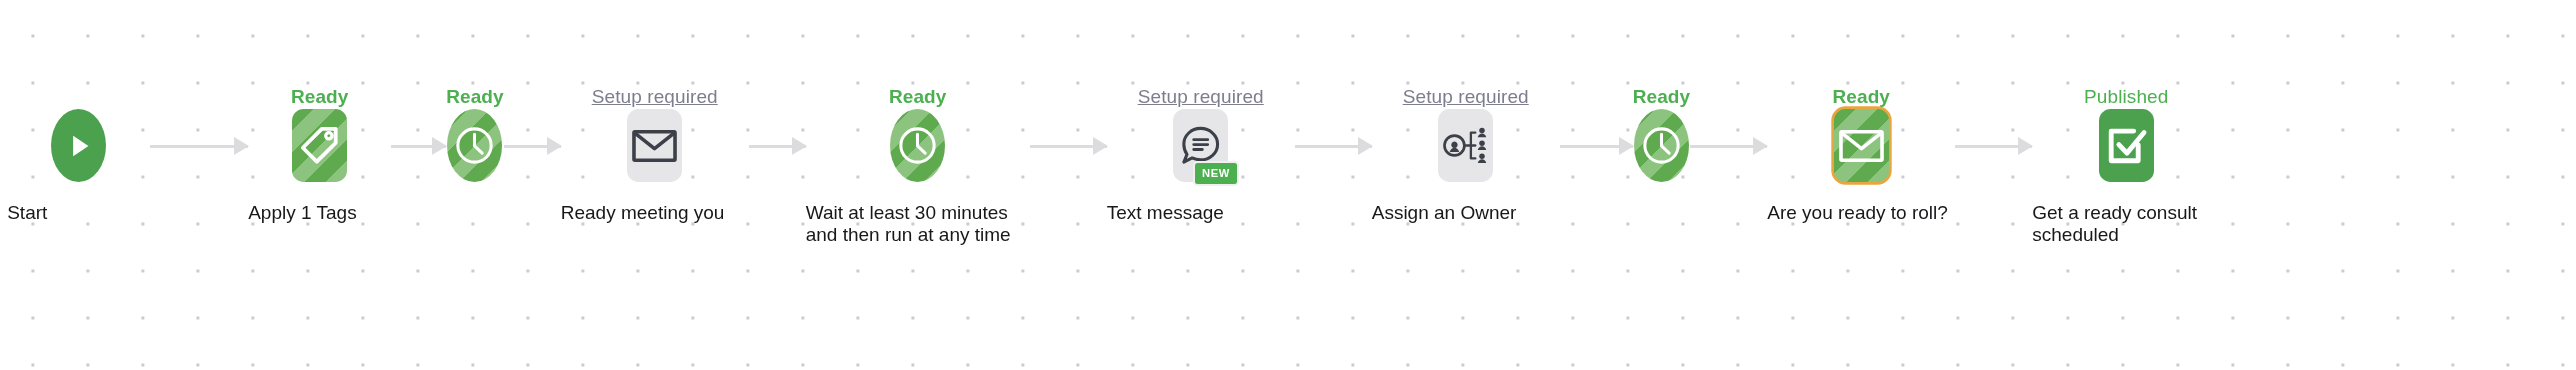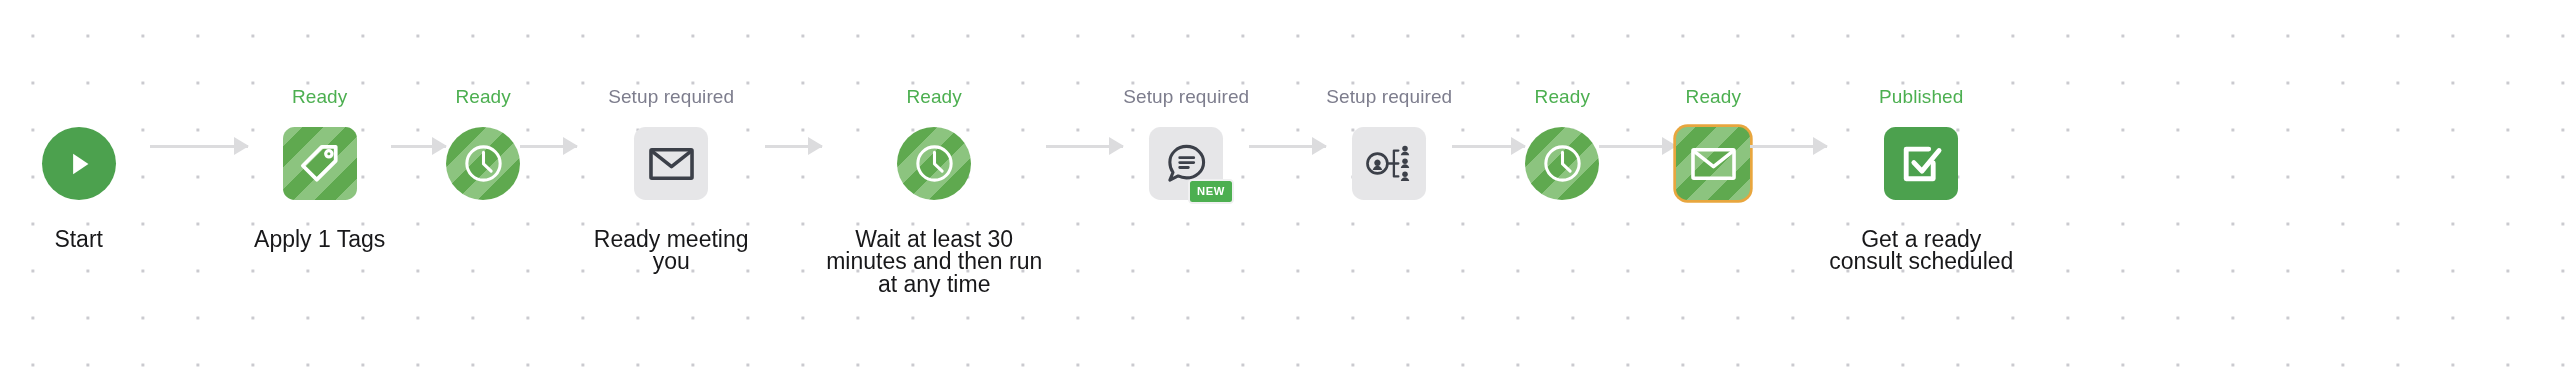--- a/index.html
+++ b/index.html
@@ -49,31 +49,31 @@
     padding-top: 85px;
   }
 
   .status {
     height: 23px;
     line-height: 23px;
     font-size: 19px;
     white-space: nowrap;
     letter-spacing: 0.1px;
   }
-  .status.ready     { color: #4CAF50; }
-  .status.setup     { color: #7d7d8d; }
+  .status.ready     { color: #4CAF50; font-weight: bold; }
+  .status.setup     { color: #7d7d8d; text-decoration: underline; }
   .status.published { color: #4CAF50; text-align: right; }
   .status.none      { color: transparent; }
 
   
   .shape {
     position: relative;
-    width: 74px;
+    width: 55px;
     height: 73px;
-    margin-top: 19px;
+    margin-top: 1px;
     display: flex;
     align-items: center;
     justify-content: center;
     box-sizing: border-box;
   }
   .shape.circle { border-radius: 50%; }
   .shape.square { border-radius: 11.6px; }
 
   
   .fill-solid   { background: #4CA14E; }
@@ -104,25 +104,24 @@
     letter-spacing: 0.5px;
     line-height: 1;
     padding: 4.5px 7.2px 4.5px 7.2px;
     border-radius: 4.5px;
     border: 2.2px solid #f0f0f1;
     white-space: nowrap;
   }
 
   
   .caption {
-    margin-top: 28px;
-    font-size: 23px;
+    margin-top: 20px;
+    font-size: 19px;
     line-height: 22.4px;
     color: #18181a;
-    text-align: center;
     white-space: pre-line;
   }
   .caption.w-narrow { width: 143px; }
   .caption.w-mid    { width: 188px; }
   .caption.w-wide   { width: 224px; }
 
   
   .connector {
     flex: 0 0 auto;
     position: relative;
@@ -216,20 +215,21 @@
           <span style="display: flex; align-items: center; justify-content: center; color: rgb(60, 64, 73);">
             <svg width="45" height="45" viewBox="0 0 50 50" aria-hidden="true">
       <path d="M44 23.5 C44 33.2 35.5 41 25 41 C21.6 41 18.4 40.2 15.7 38.8
                L6.5 43.5 L10 34.9 C7.8 31.8 6.5 27.8 6.5 23.5
                C6.5 13.8 14.8 6 25 6 C35.5 6 44 13.8 44 23.5 Z" fill="none" stroke="currentColor" stroke-width="3.4" stroke-linejoin="round"></path>
       <path d="M17.5 18.5 L33 18.5 M17.5 24 L33 24 M17.5 29.5 L27 29.5" stroke="currentColor" stroke-width="3.2" stroke-linecap="round"></path>
     </svg>
           </span>
           <span class="new-badge">NEW</span>
         </div>
+        <div class="caption w-mid">Text message</div>
       </div>
       <div class="connector" style="width: 77px;"></div>
       <div class="node">
         <div class="status setup">Setup required</div>
         <div class="shape square fill-grey">
           <span style="display: flex; align-items: center; justify-content: center; color: rgb(60, 64, 73);">
             <svg width="48" height="41" viewBox="0 0 54 46" aria-hidden="true">
       <circle cx="14" cy="23" r="11.2" fill="none" stroke="currentColor" stroke-width="3"></circle>
       <path d="M14 18.6 a3.6 3.6 0 1 0 0.01 0 Z" fill="currentColor"></path>
       <path d="M8.6 30.2 c1.2-3.4 3.2-4.8 5.4-4.8 s4.2 1.4 5.4 4.8 Z" fill="currentColor"></path>
@@ -239,20 +239,21 @@
         <circle cx="45" cy="6" r="3.1"></circle>
         <path d="M40.2 13.6 c.9-2.9 2.6-4.2 4.8-4.2 s3.9 1.3 4.8 4.2 Z"></path>
         <circle cx="45" cy="20.5" r="3.1"></circle>
         <path d="M40.2 28.1 c.9-2.9 2.6-4.2 4.8-4.2 s3.9 1.3 4.8 4.2 Z"></path>
         <circle cx="45" cy="35" r="3.1"></circle>
         <path d="M40.2 42.6 c.9-2.9 2.6-4.2 4.8-4.2 s3.9 1.3 4.8 4.2 Z"></path>
       </g>
     </svg>
           </span>
         </div>
+        <div class="caption w-mid">Assign an Owner</div>
       </div>
       <div class="connector" style="width: 73px;"></div>
       <div class="node">
         <div class="status ready">Ready</div>
         <div class="shape circle fill-striped">
           <span style="display: flex; align-items: center; justify-content: center; color: rgb(255, 255, 255);">
             <svg width="45" height="45" viewBox="0 0 50 50" aria-hidden="true">
       <circle cx="25" cy="25" r="18.5" fill="none" stroke="#ffffff" stroke-width="3.4"></circle>
       <path d="M25 12.5 L25 25.5 L33.5 33.5" fill="none" stroke="#ffffff" stroke-width="3.4" stroke-linecap="round" stroke-linejoin="round"></path>
     </svg>
@@ -263,20 +264,21 @@
       <div class="node">
         <div class="status ready">Ready</div>
         <div class="shape square fill-striped selected">
           <span style="display: flex; align-items: center; justify-content: center; color: rgb(255, 255, 255);">
             <svg width="45" height="36" viewBox="0 0 50 40" aria-hidden="true">
       <rect x="2.2" y="4.2" width="45.6" height="31.6" rx="1" fill="none" stroke="currentColor" stroke-width="4"></rect>
       <path d="M3.6 6 L25 23 L46.4 6" fill="none" stroke="currentColor" stroke-width="4" stroke-linecap="round" stroke-linejoin="round"></path>
     </svg>
           </span>
         </div>
+        <div class="caption w-mid">Are you ready to roll?</div>
       </div>
       <div class="connector" style="width: 77px;"></div>
       <div class="node">
         <div class="status published">Published</div>
         <div class="shape square fill-solid">
           <span style="display: flex; align-items: center; justify-content: center; color: rgb(255, 255, 255);">
             <svg width="45" height="45" viewBox="0 0 50 50" aria-hidden="true">
       <path d="M38 24.5 L38 42 L8 42 L8 9 L33 9" fill="none" stroke="#ffffff" stroke-width="5.4" stroke-linecap="round" stroke-linejoin="round"></path>
       <path d="M16.5 24 L25.5 33.5 L44.5 10.5" fill="none" stroke="#ffffff" stroke-width="5.4" stroke-linecap="round" stroke-linejoin="round"></path>
     </svg>

